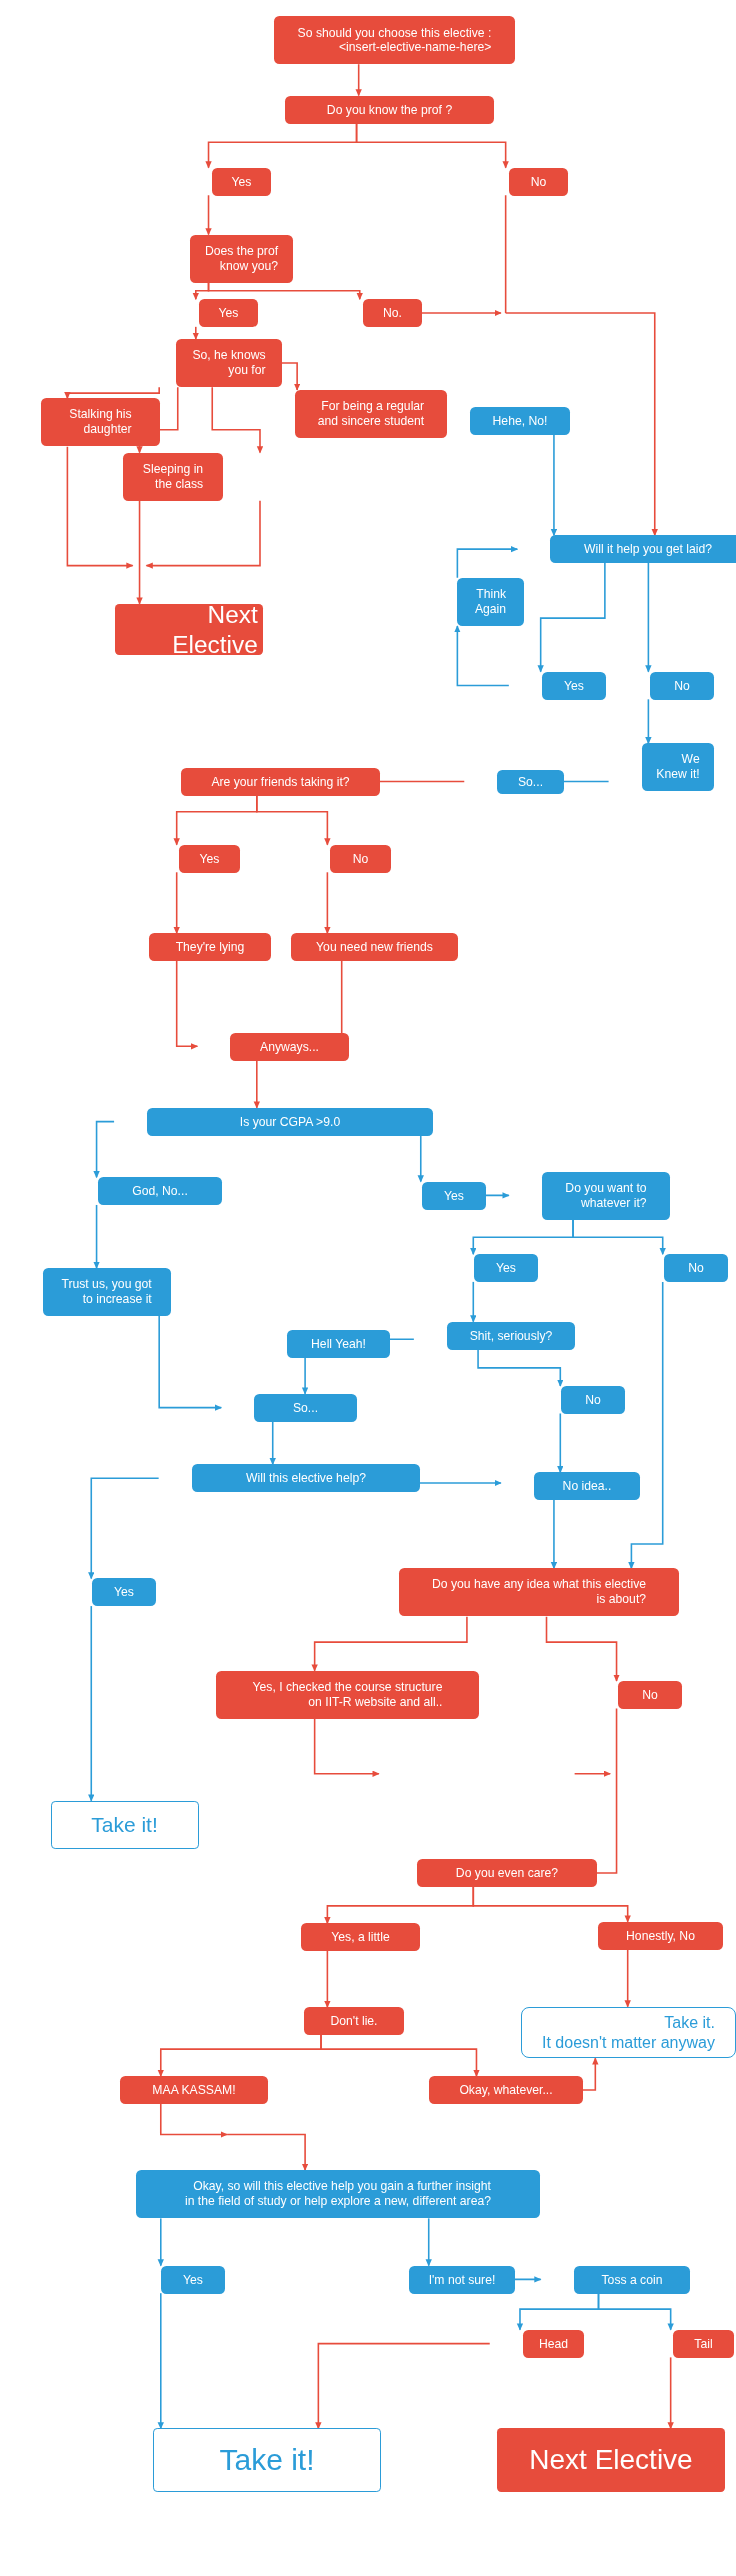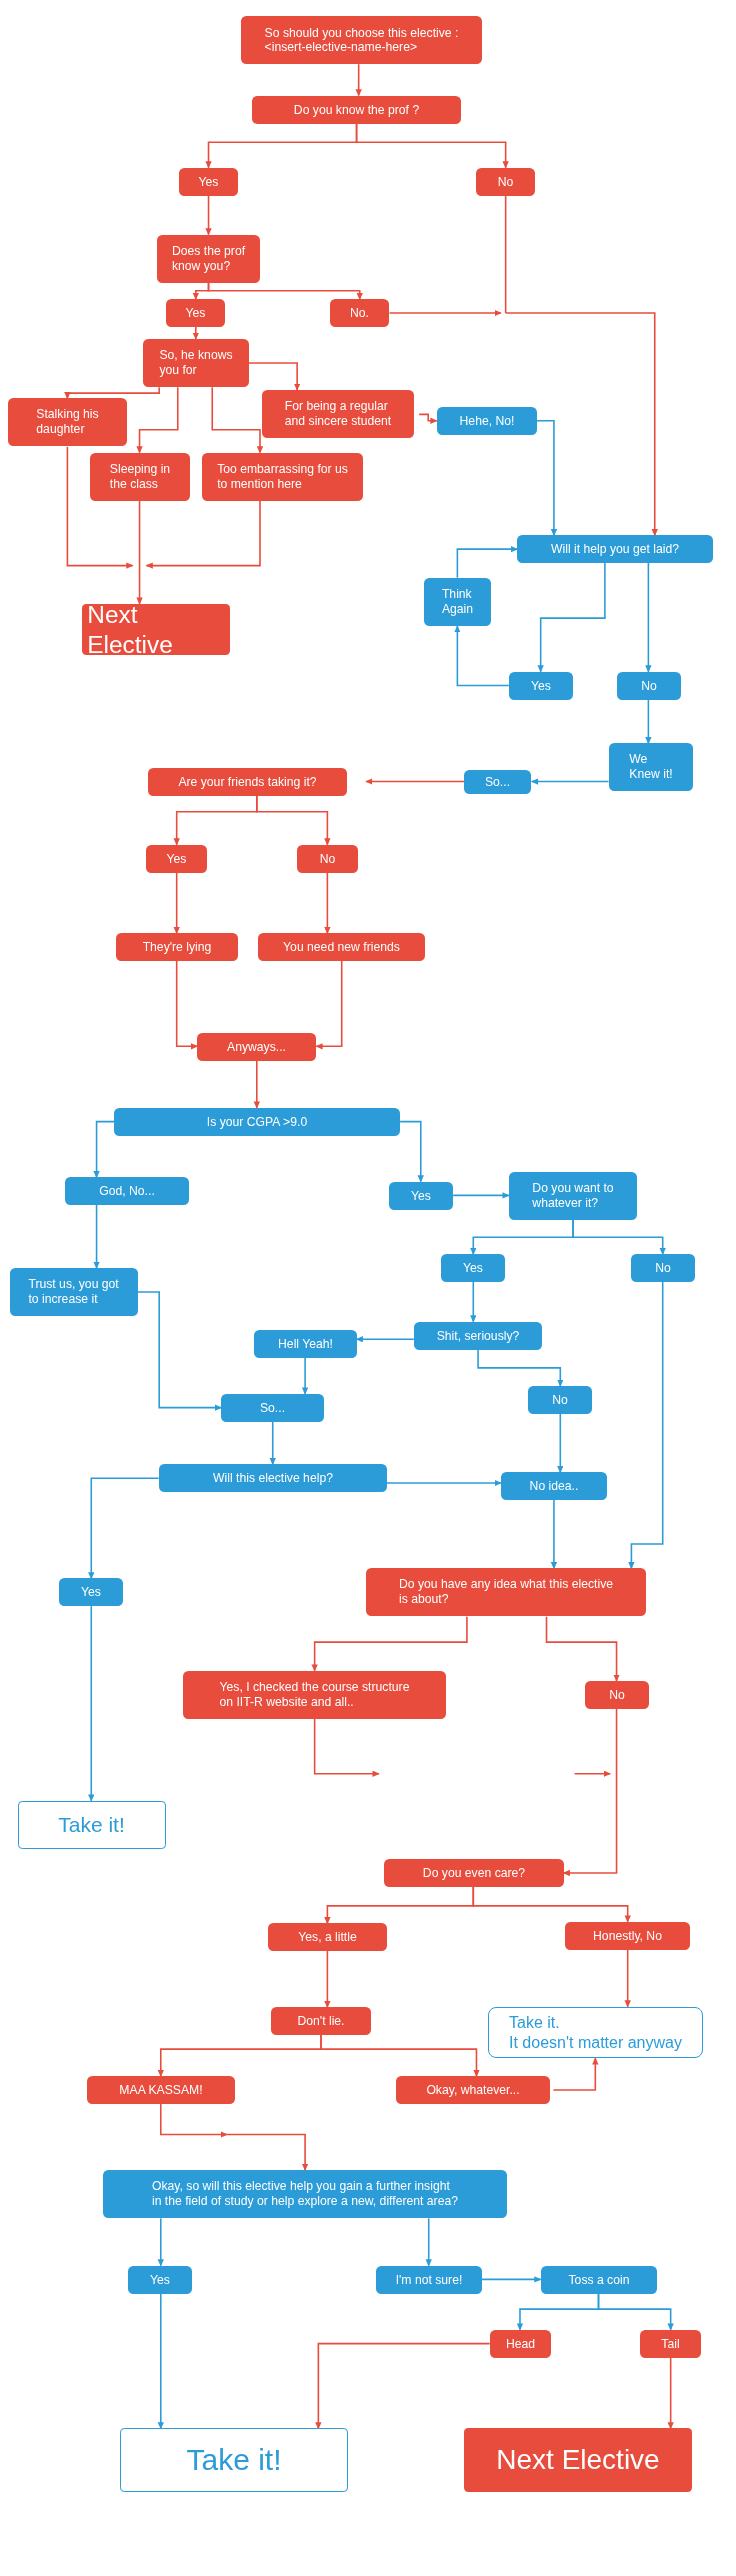--- a/index.html
+++ b/index.html
@@ -1,21 +1,21 @@
 <!DOCTYPE html>
 <html style="font-size:8.5px"><head>
 <meta charset="utf-8">
 <style>
   html,body{margin:0;padding:0;background:#ffffff;}
   body{position:relative;width:737px;height:2576px;font-family:"Liberation Sans",sans-serif;}
   #canvas{position:absolute;left:0;top:0;width:737px;height:2576px;}
   svg.wires{position:absolute;left:0;top:0;}
   .node{position:absolute;box-sizing:border-box;display:flex;align-items:center;justify-content:center;
-        text-align:left;white-space:pre-line;border-radius:5.3px;color:#ffffff;
-        font-size:12.2px;line-height:1.22;padding:2.1px 5.3px;}
+        text-align:right;white-space:pre-line;border-radius:5.3px;color:#ffffff;
+        font-size:12.2px;line-height:1.22;padding:2.1px 5.3px;margin-left:33px;}
   .red{background:#e74c3c;}
   .blue{background:#2b9cd8;}
   .outline{background:#ffffff;border:1.6px solid #2b9cd8;color:#2b9cd8;}
   .fs-xl{font-size:24.4px;border-radius:4.2px;}
   .fs-take1{font-size:21px;border-radius:4.2px;}
   .fs-take2{font-size:30px;border-radius:4.2px;}
   .fs-next2{font-size:28px;border-radius:4.2px;}
   .fs-matter{font-size:16px;border-radius:8px;}
 </style>
 </head>
@@ -123,30 +123,28 @@
   <div class="node red" style="left:166px;top:299px;width:59px;height:28px">Yes</div>
   <div class="node red" style="left:330px;top:299px;width:59px;height:28px">No.</div>
   <div class="node red" style="left:143px;top:339px;width:106px;height:48px">So, he knows
 you for</div>
   <div class="node red" style="left:8px;top:398px;width:119px;height:48px">Stalking his
 daughter</div>
   <div class="node red" style="left:262px;top:390px;width:152px;height:48px">For being a regular
 and sincere student</div>
   <div class="node red" style="left:90px;top:453px;width:100px;height:48px">Sleeping in
 the class</div>
-  <div class="node red" style="left:202px;top:453px;width:161px;height:48px">Too embarrassing for us
-to mention here</div>
   <div class="node blue" style="left:437px;top:407px;width:100px;height:28px">Hehe, No!</div>
   <div class="node red fs-xl" style="left:82px;top:604px;width:148px;height:51px">Next Elective</div>
   <div class="node blue" style="left:517px;top:535px;width:196px;height:28px">Will it help you get laid?</div>
   <div class="node blue" style="left:424px;top:578px;width:67px;height:48px">Think
 Again</div>
   <div class="node blue" style="left:509px;top:672px;width:64px;height:28px">Yes</div>
   <div class="node blue" style="left:617px;top:672px;width:64px;height:28px">No</div>
-  <div class="node blue" style="left:609px;top:743px;width:84px;height:48px">We
+  <div class="node blue" style="left:609px;top:743px;width:72px;height:48px">We
 Knew it!</div>
   <div class="node blue" style="left:464px;top:770px;width:67px;height:24px">So...</div>
   <div class="node red" style="left:148px;top:768px;width:199px;height:28px">Are your friends taking it?</div>
   <div class="node red" style="left:146px;top:845px;width:61px;height:28px">Yes</div>
   <div class="node red" style="left:297px;top:845px;width:61px;height:28px">No</div>
   <div class="node red" style="left:116px;top:933px;width:122px;height:28px">They're lying</div>
   <div class="node red" style="left:258px;top:933px;width:167px;height:28px">You need new friends</div>
   <div class="node red" style="left:197px;top:1033px;width:119px;height:28px">Anyways...</div>
   <div class="node blue" style="left:114px;top:1108px;width:286px;height:28px">Is your CGPA &gt;9.0</div>
   <div class="node blue" style="left:65px;top:1177px;width:124px;height:28px">God, No...</div>

